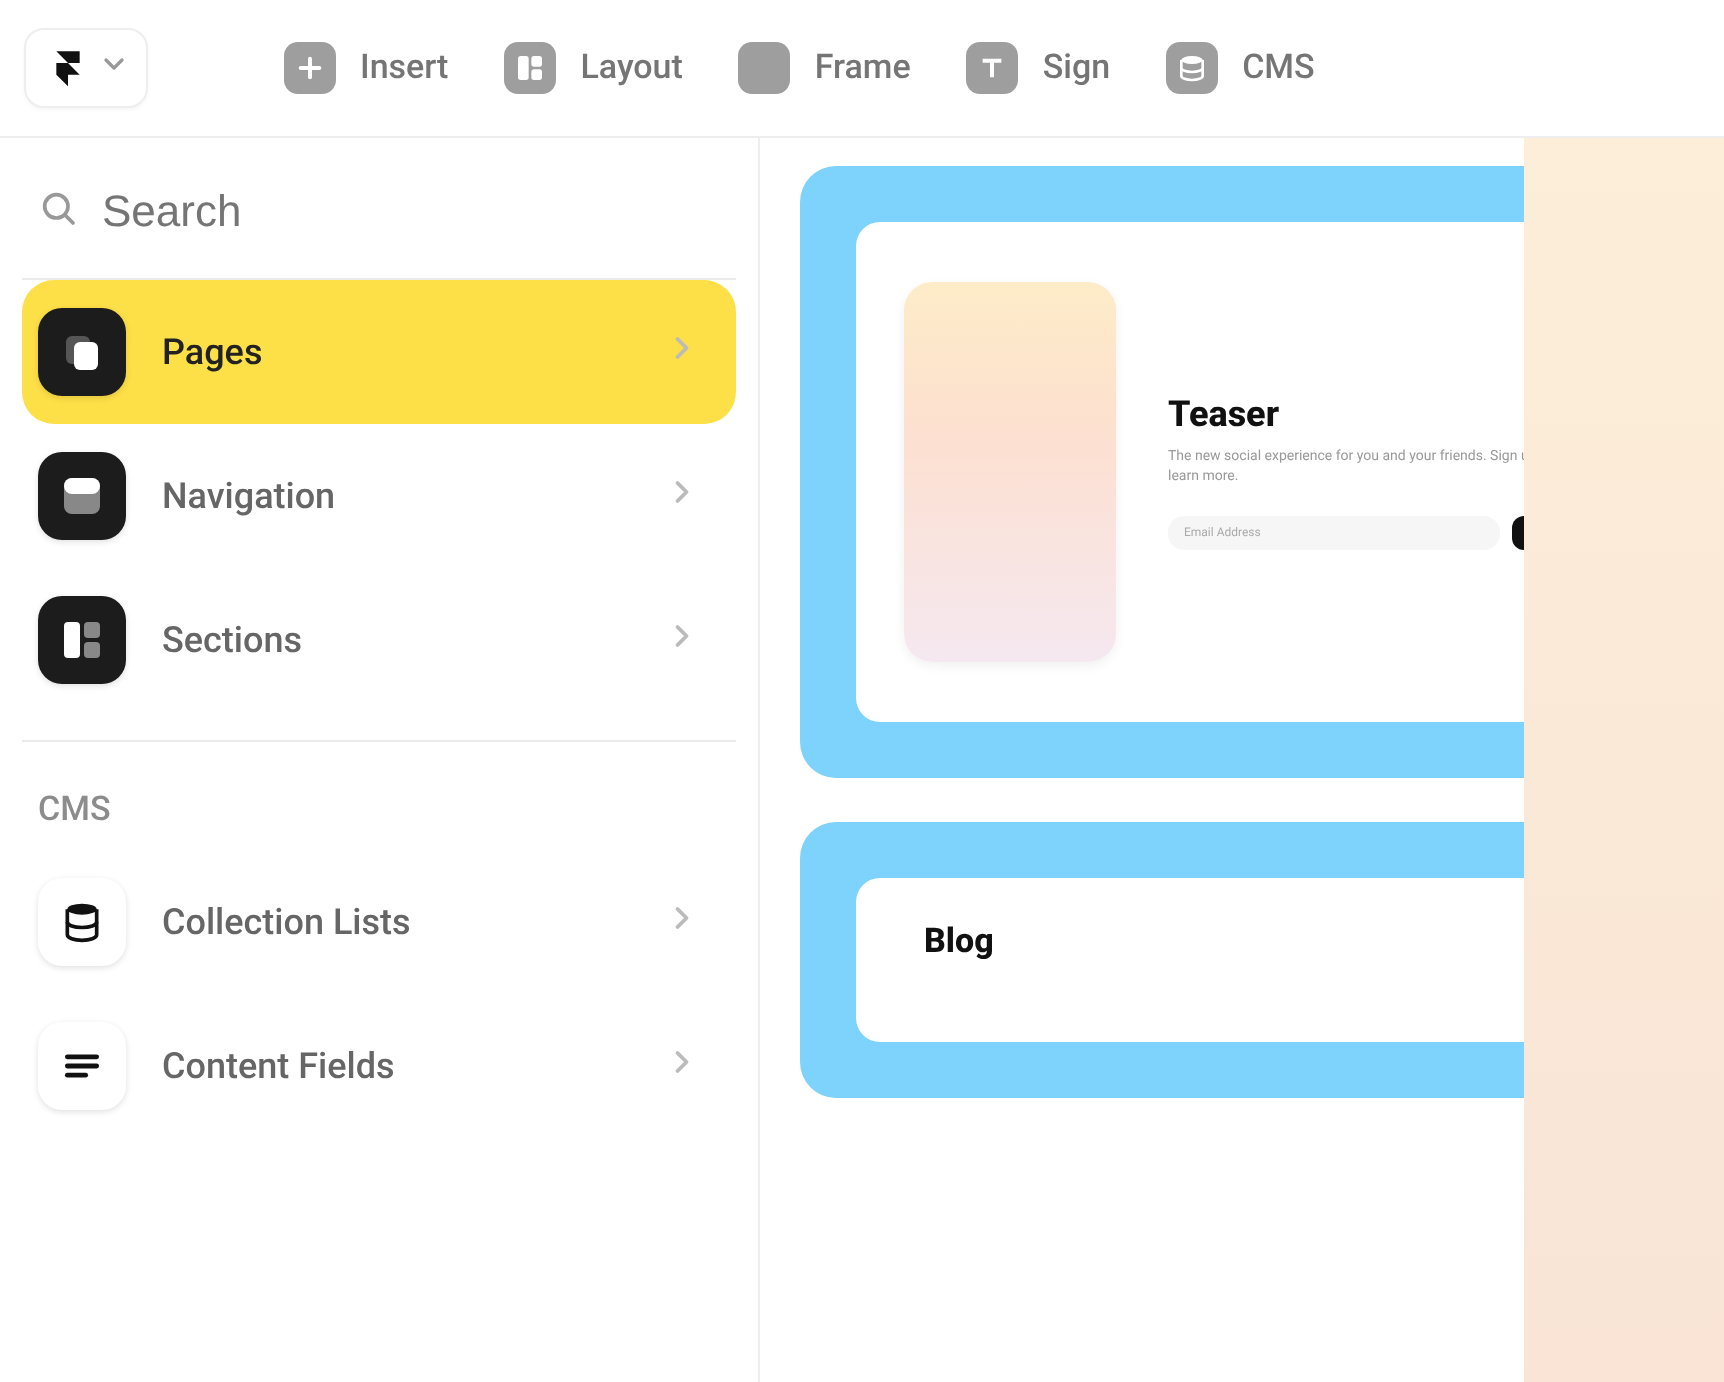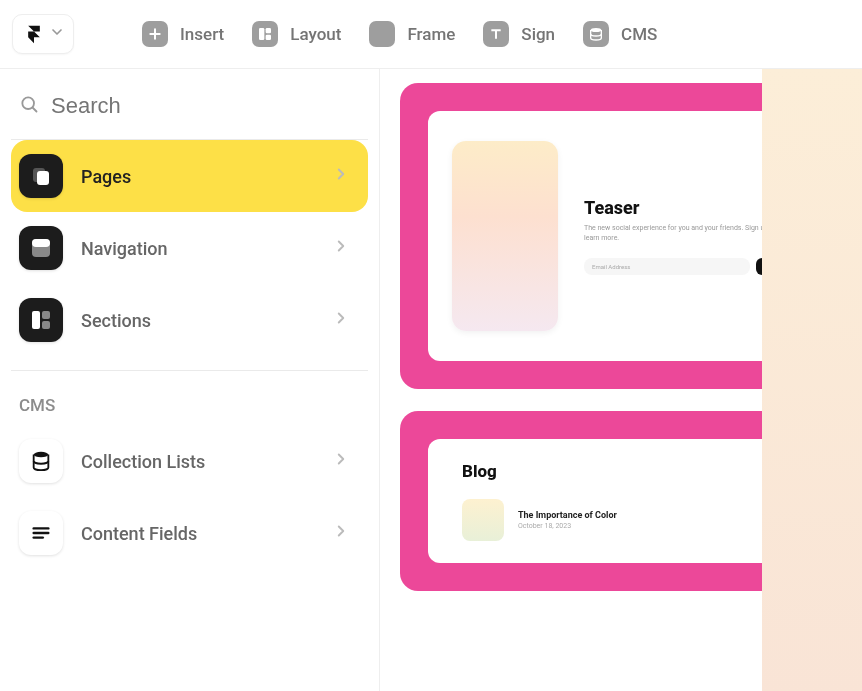--- a/index.html
+++ b/index.html
@@ -27,21 +27,21 @@
 .side-icon.dark { background: #1c1c1c; color: #fff; }
 .side-label { flex: 1; font-size: 18px; font-weight: 550; }
 .side-item.active .side-label { color: #222; }
 .side-item:not(.active) .side-label { color: #666; }
 .side-chevron { color: #bbb; }
 .divider { height: 1px; background: #eaeaea; margin: 14px 0 0 0; }
 
 
 .canvas { flex: 1; background: #fff; position: relative; overflow: hidden; }
 .canvas-inner { padding: 14px 20px; display: flex; flex-direction: column; gap: 22px; }
-.card { background: #ec4899; border-radius: 18px; padding: 28px; }
+.card { background: #7dd3fc; border-radius: 18px; padding: 28px; }
 .card-body { background: #fff; border-radius: 12px; padding: 30px 24px; }
 .teaser-body { display: flex; gap: 26px; align-items: center; }
 .teaser-gradient { width: 106px; height: 190px; border-radius: 14px; background: linear-gradient(180deg, #fdecc8 0%, #fde0d0 40%, #f5e8f0 100%); box-shadow: 0 2px 6px rgba(0,0,0,0.06); }
 .teaser-text { flex: 1; }
 .teaser-title { font-size: 18px; font-weight: 800; color: #111; margin-bottom: 6px; }
 .teaser-desc { font-size: 7px; color: #999; line-height: 1.4; margin-bottom: 14px; }
 .teaser-form { display: flex; gap: 6px; align-items: center; }
 .teaser-input { font-size: 6px; color: #aaa; background: #f6f6f6; border-radius: 8px; padding: 5px 8px; flex: 1; }
 .teaser-btn { font-size: 6px; color: #fff; background: #111; border-radius: 6px; padding: 5px 7px; }
 .blog-body { padding: 22px 34px; }
@@ -225,25 +225,18 @@
               <div class="teaser-input">Email Address</div>
               <div class="teaser-btn">Sign Up</div>
             </div>
           </div>
         </div>
       </div>
 
       <div class="card">
         <div class="card-body blog-body">
           <div class="blog-title">Blog</div>
-          <div class="blog-row">
-            <div class="blog-thumb"></div>
-            <div>
-              <div class="blog-post-title">The Importance of Color</div>
-              <div class="blog-post-date">October 18, 2023</div>
-            </div>
-          </div>
         </div>
       </div>
 
     </div>
   </div>
 </div>
 
 </body></html>

